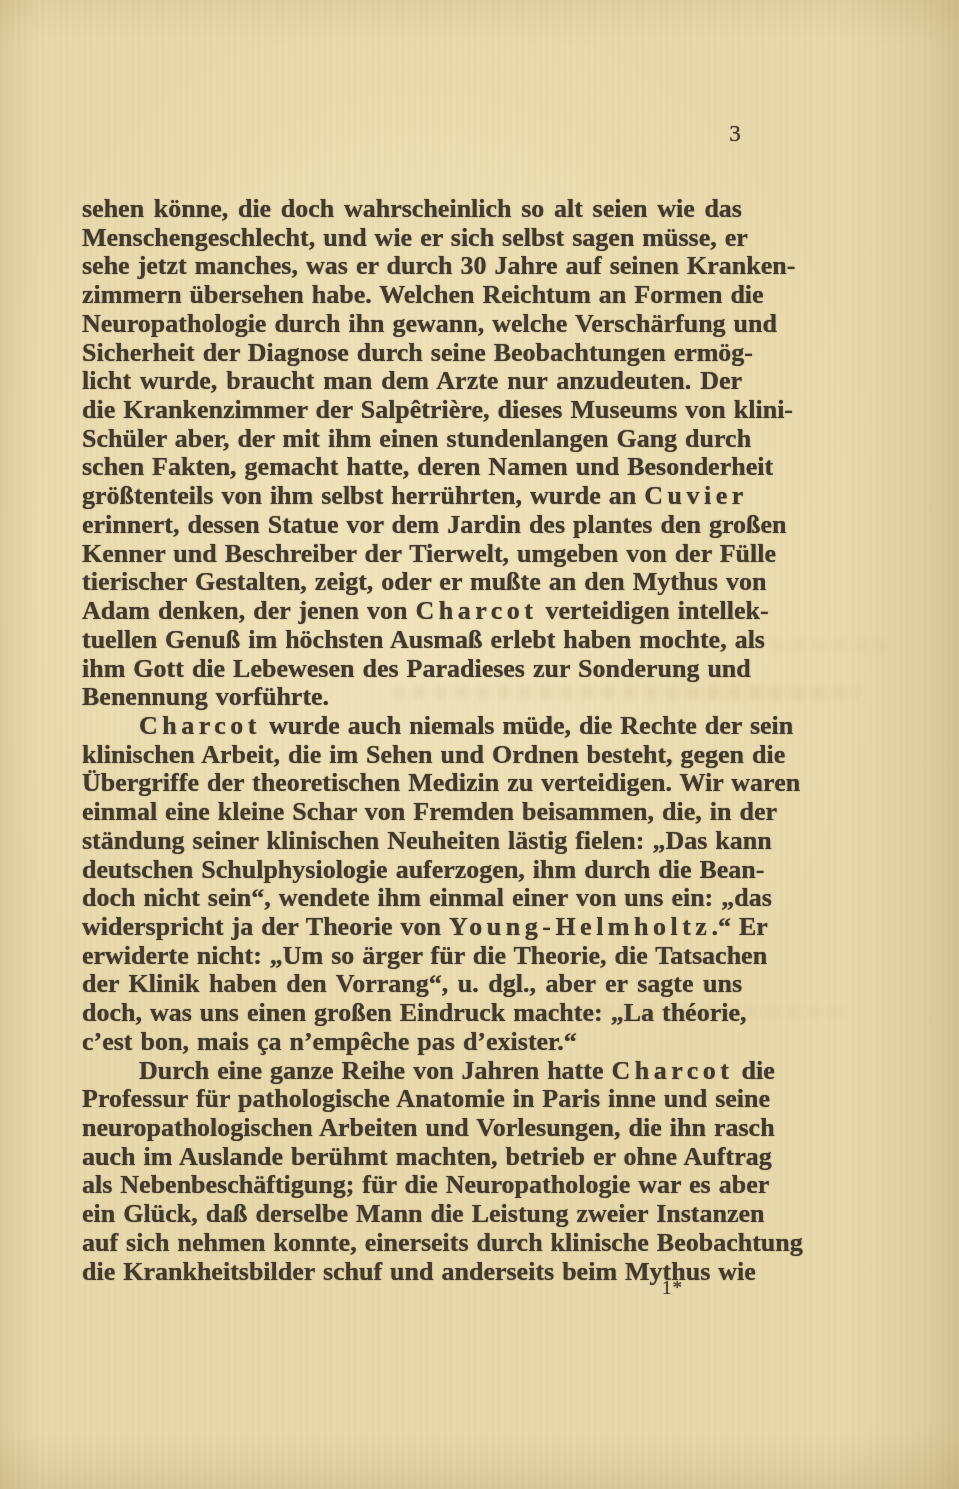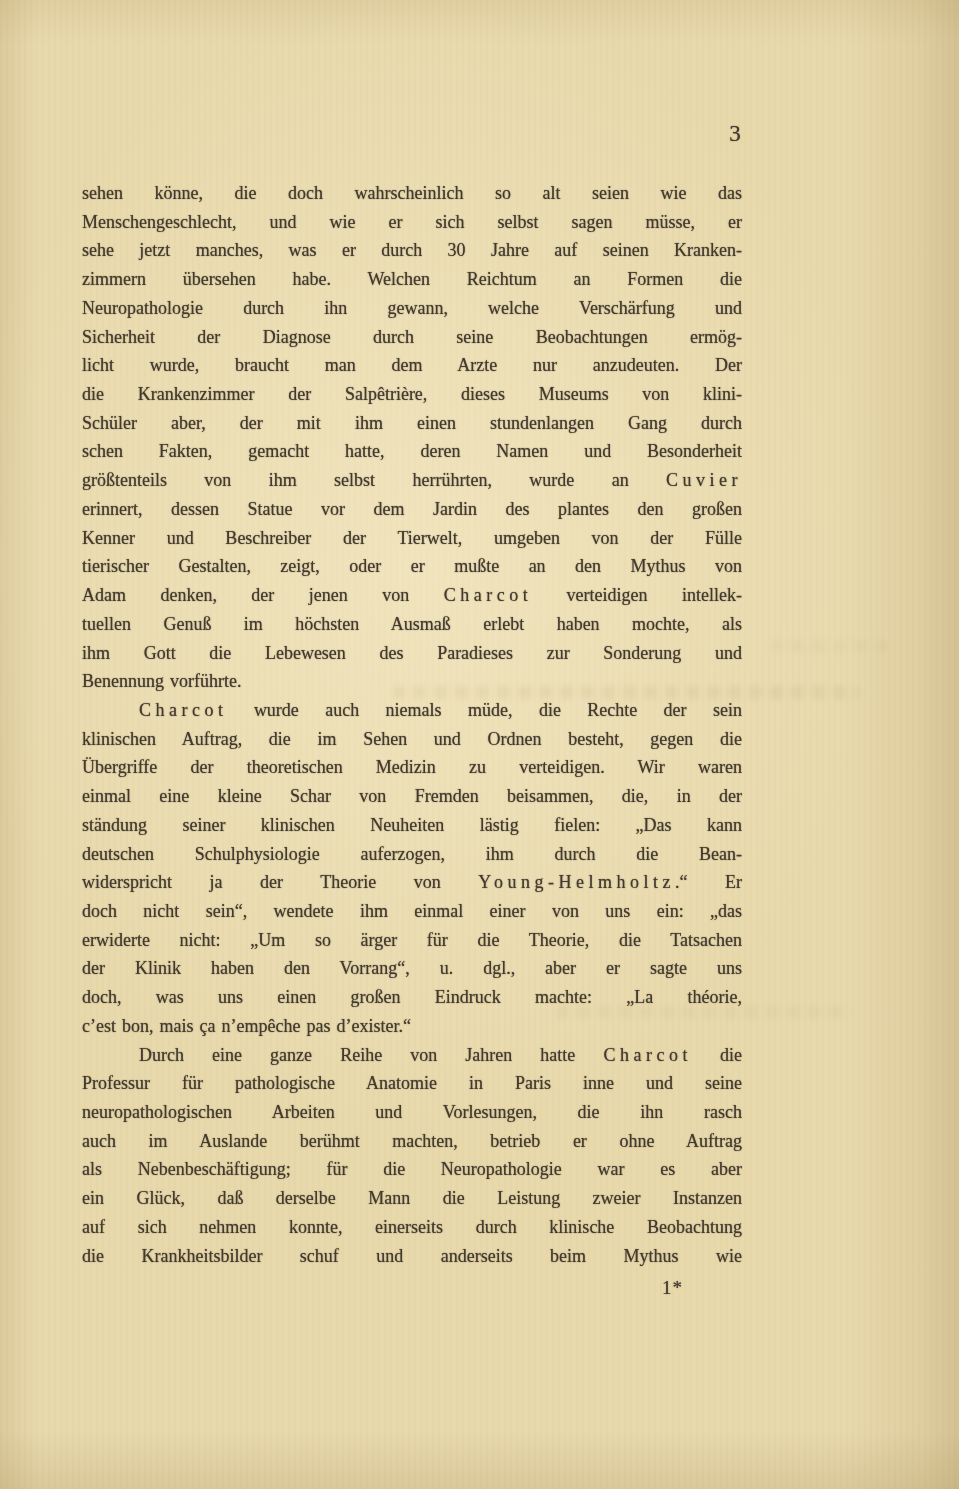--- a/index.html
+++ b/index.html
@@ -29,24 +29,25 @@
     left: 720px;
     top: 121px;
     width: 30px;
     font-size: 23px;
     text-align: center;
   }
 
   .text-block {
     position: absolute;
     left: 82px;
-    top: 179px;
+    top: 195px;
     width: 660px;
-    font-size: 18px;
+    font-size: 26px;
     word-spacing: 1.5px;
+    font-weight: bold;
   }
 
   .line {
     height: 28.72px;
     line-height: 28.72px;
     text-align: justify;
     text-align-last: justify;
     white-space: nowrap;
   }
   .line.last {
@@ -105,27 +106,27 @@
       <div class="line"><span>schen Fakten, gemacht hatte, deren Namen und Besonderheit</span></div>
       <div class="line"><span>größtenteils von ihm selbst herrührten, wurde an </span><span class="sperr">Cuvier</span></div>
       <div class="line"><span>erinnert, dessen Statue vor dem Jardin des plantes den großen</span></div>
       <div class="line"><span>Kenner und Beschreiber der Tierwelt, umgeben von der Fülle</span></div>
       <div class="line"><span>tierischer Gestalten, zeigt, oder er mußte an den Mythus von</span></div>
       <div class="line"><span>Adam denken, der jenen von </span><span class="sperr">Charcot</span><span> verteidigen intellek-</span></div>
       <div class="line"><span>tuellen Genuß im höchsten Ausmaß erlebt haben mochte, als</span></div>
       <div class="line"><span>ihm Gott die Lebewesen des Paradieses zur Sonderung und</span></div>
       <div class="line last"><span>Benennung vorführte.</span></div>
       <div class="line indent"><span class="sperr">Charcot</span><span> wurde auch niemals müde, die Rechte der sein</span></div>
-      <div class="line"><span>klinischen Auftrag, die im Sehen und Ordnen besteht, gegen die</span></div>
+      <div class="line"><span>klinischen Arbeit, die im Sehen und Ordnen besteht, gegen die</span></div>
       <div class="line"><span>Übergriffe der theoretischen Medizin zu verteidigen. Wir waren</span></div>
       <div class="line"><span>einmal eine kleine Schar von Fremden beisammen, die, in der</span></div>
       <div class="line"><span>ständung seiner klinischen Neuheiten lästig fielen: „Das kann</span></div>
       <div class="line"><span>deutschen Schulphysiologie auferzogen, ihm durch die Bean-</span></div>
+      <div class="line"><span>doch nicht sein“, wendete ihm einmal einer von uns ein: „das</span></div>
       <div class="line"><span>widerspricht ja der Theorie von </span><span class="sperr">Young-Helmholtz</span><span>.“ Er</span></div>
-      <div class="line"><span>doch nicht sein“, wendete ihm einmal einer von uns ein: „das</span></div>
       <div class="line"><span>erwiderte nicht: „Um so ärger für die Theorie, die Tatsachen</span></div>
       <div class="line"><span>der Klinik haben den Vorrang“, u. dgl., aber er sagte uns</span></div>
       <div class="line"><span>doch, was uns einen großen Eindruck machte: „La théorie,</span></div>
       <div class="line last"><span>c’est bon, mais ça n’empêche pas d’exister.“</span></div>
       <div class="line indent"><span>Durch eine ganze Reihe von Jahren hatte </span><span class="sperr">Charcot</span><span> die</span></div>
       <div class="line"><span>Professur für pathologische Anatomie in Paris inne und seine</span></div>
       <div class="line"><span>neuropathologischen Arbeiten und Vorlesungen, die ihn rasch</span></div>
       <div class="line"><span>auch im Auslande berühmt machten, betrieb er ohne Auftrag</span></div>
       <div class="line"><span>als Nebenbeschäftigung; für die Neuropathologie war es aber</span></div>
       <div class="line"><span>ein Glück, daß derselbe Mann die Leistung zweier Instanzen</span></div>

